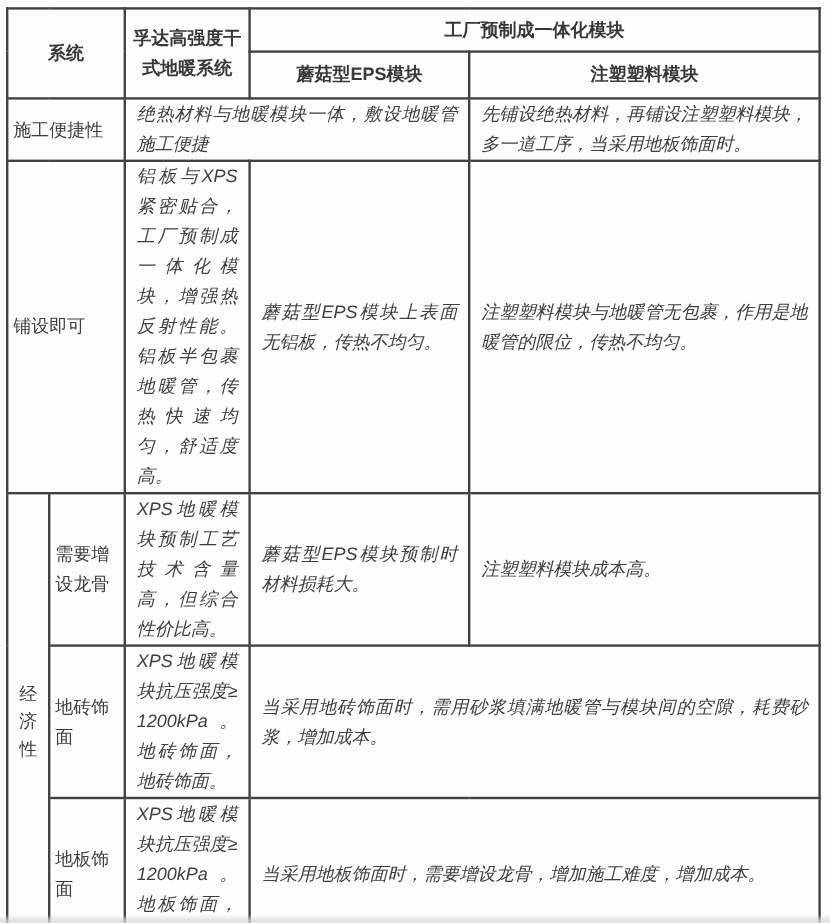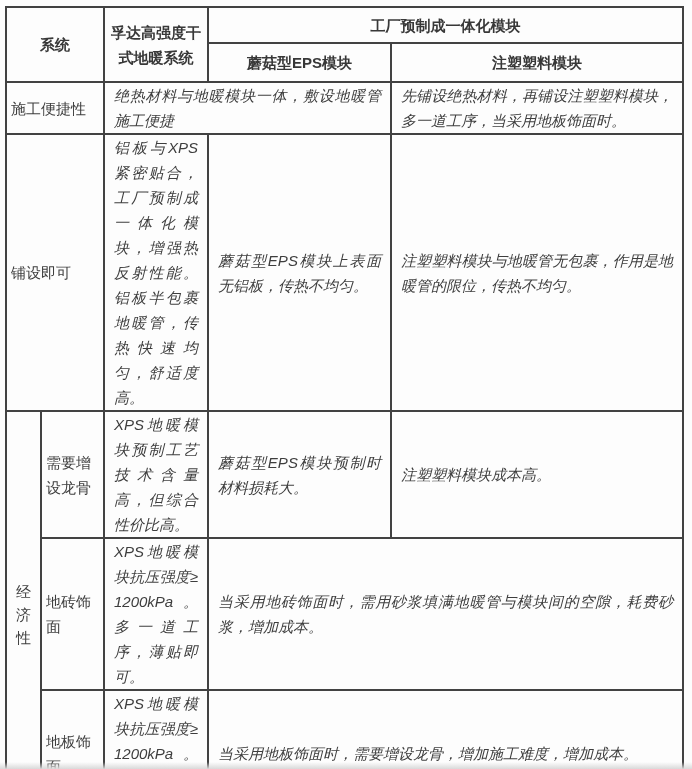--- a/index.html
+++ b/index.html
@@ -107,21 +107,21 @@
     <tr class="r3">
       <td rowspan="3" class="vert">经济性</td>
       <td class="label">需要增设龙骨</td>
       <td class="body fuda">XPS地暖模块预制工艺技术含量高，但综合性价比高。</td>
       <td class="body">蘑菇型EPS模块预制时材料损耗大。</td>
       <td class="body">注塑塑料模块成本高。</td>
     </tr>
 
     <tr class="r4">
       <td class="label">地砖饰面</td>
-      <td class="body fuda">XPS地暖模块抗压强度≥1200kPa。多一道工序，薄贴即可。</td>
+      <td class="body fuda">XPS地暖模块抗压强度≥1200kPa。地砖饰面，地砖饰面。</td>
       <td colspan="2" class="body">当采用地砖饰面时，需用砂浆填满地暖管与模块间的空隙，耗费砂浆，增加成本。</td>
     </tr>
 
     <tr class="r5">
       <td class="label">地板饰面</td>
       <td class="body fuda">XPS地暖模块抗压强度≥1200kPa。地板饰面，铺设即可。</td>
       <td colspan="2" class="body">当采用地板饰面时，需要增设龙骨，增加施工难度，增加成本。</td>
     </tr>
   </tbody>
     </table>

